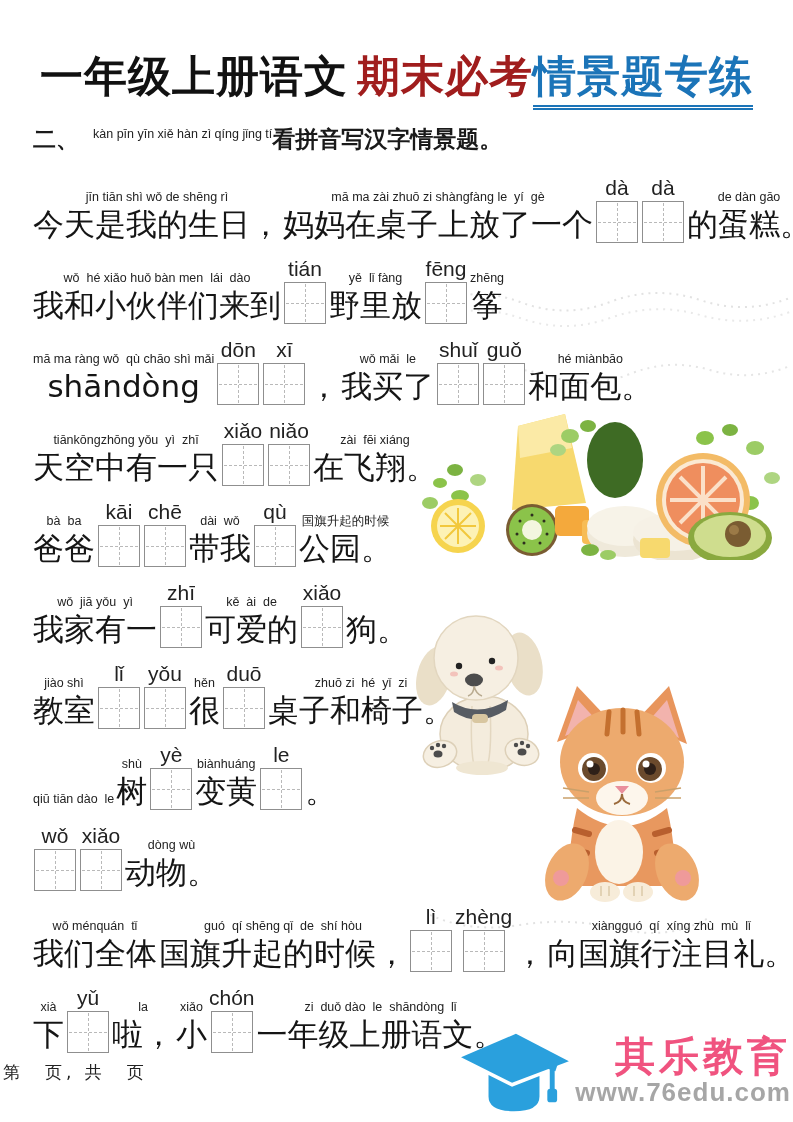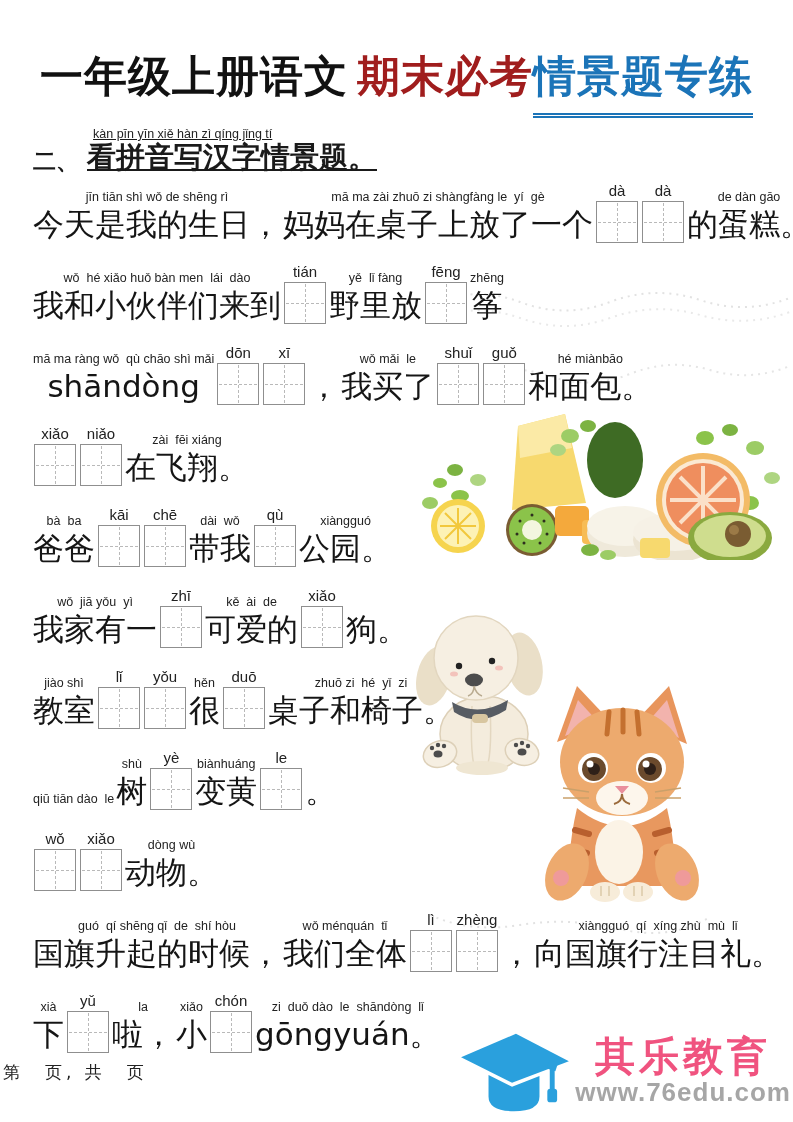--- a/index.html
+++ b/index.html
@@ -3,49 +3,49 @@
 <meta charset="utf-8">
 <style>
   html,body{margin:0;padding:0;background:#fff;}
   .page{position:relative;width:793px;height:1122px;background:#ffffff;overflow:hidden;
         font-family:"DejaVu Sans",sans-serif;color:#1a1a1a;}
   
   .title{position:absolute;top:48px;left:0;width:100%;text-align:center;
          font-size:43px;font-weight:bold;letter-spacing:1px;white-space:nowrap;}
   .title .t-black{color:#111;text-align:center;}
   .title .t-red{color:#a01d1d;margin-left:9px;}
-  .title .t-blue{color:#1b74b8;border-bottom:5px double #1b74b8;padding-bottom:12px;text-align:right;}
+  .title .t-blue{color:#1b74b8;border-bottom:5px double #1b74b8;padding-bottom:4px;text-align:right;}
   
   .section{position:absolute;top:127px;left:33px;display:flex;align-items:flex-end;gap:8px;}
   .sec-num{font-size:23px;font-weight:bold;line-height:1.1;}
-  .sec-col{display:flex;flex-direction:column;align-items:flex-start;text-decoration:underline;}
+  .sec-col{display:flex;flex-direction:row;align-items:flex-start;}
   .sec-py{font-size:12.5px;color:#222;margin-bottom:1px;margin-left:6px;
           font-family:"Liberation Sans",sans-serif;}
-  .sec-hz{font-size:29px;font-weight:bold;line-height:1.1;}
+  .sec-hz{font-size:23px;font-weight:bold;line-height:1.1;}
   
   .lines{position:absolute;top:168px;left:33px;right:4px;z-index:2;}
   .ex-line{display:flex;align-items:flex-end;gap:2px;height:81px;padding-bottom:6px;box-sizing:border-box;}
   .seg{display:flex;flex-direction:column;align-items:center;justify-content:flex-end;}
   .py{font-size:12.5px;line-height:1.1;margin-bottom:3px;white-space:pre;color:#222;
       font-family:"Liberation Sans",sans-serif;}
   .hz{font-size:31px;line-height:1.15;white-space:pre;color:#151515;}
-  .boxpy{font-size:15px;margin-bottom:2px;font-family:"Liberation Sans",sans-serif;}
+  .boxpy{font-size:21px;margin-bottom:2px;font-family:"Liberation Sans",sans-serif;}
   .tbox{width:42px;height:42px;border:1.5px solid #8f8f8f;background:#fff;position:relative;
         box-sizing:border-box;margin:0 1px;}
   .tbox::before{content:"";position:absolute;left:1px;right:1px;top:50%;border-top:1px dashed #b9b9b9;}
   .tbox::after{content:"";position:absolute;top:1px;bottom:1px;left:50%;border-left:1px dashed #b9b9b9;}
   
   .decor{position:absolute;z-index:0;}
   .illus{position:absolute;z-index:1;}
   
   .footer{position:absolute;top:1061px;left:3px;width:100%;text-align:left;
           font-size:17px;letter-spacing:4px;color:#222;z-index:2;}
   
   .logo{position:absolute;right:2px;top:1022px;display:flex;align-items:center;z-index:3;}
-  .logo-text{display:flex;flex-direction:column;align-items:center;margin-left:2px;}
+  .logo-text{display:flex;flex-direction:column;align-items:flex-end;margin-left:2px;}
   .logo-brand{font-size:40px;font-weight:bold;color:#f0537f;letter-spacing:4px;line-height:1.05;}
   .logo-url{font-size:26px;font-weight:bold;color:#a6a6a6;letter-spacing:1px;
             font-family:"Liberation Sans",sans-serif;align-self:flex-end;}
 </style>
 </head>
 <body>
 
 <div class="page">
 
   <svg class="decor" style="left:430px;top:280px;" width="360" height="50" viewBox="0 0 360 50">
@@ -295,20 +295,24 @@
           <div class="py boxpy">guǒ</div>
           <div class="tbox"></div>
         </div>
         <div class="seg">
           <div class="py">hé miànbāo</div>
           <div class="hz">和面包。</div>
         </div>
       </div>
       <div class="ex-line">
         <div class="seg">
+          <div class="py">tiānkōngzhōng yǒu  yì  zhī</div>
+          <div class="hz">天空中有一只</div>
+        </div>
+        <div class="seg">
           <div class="py boxpy">xiǎo</div>
           <div class="tbox"></div>
         </div>
         <div class="seg">
           <div class="py boxpy">niǎo</div>
           <div class="tbox"></div>
         </div>
         <div class="seg">
           <div class="py">zài  fēi xiáng</div>
           <div class="hz">在飞翔。</div>
@@ -329,21 +333,21 @@
         </div>
         <div class="seg">
           <div class="py">dài  wǒ</div>
           <div class="hz">带我</div>
         </div>
         <div class="seg">
           <div class="py boxpy">qù</div>
           <div class="tbox"></div>
         </div>
         <div class="seg">
-          <div class="py">xiàngguó</div>
+          <div class="py">国旗升起的时候</div>
           <div class="hz">公园。</div>
         </div>
       </div>
       <div class="ex-line">
         <div class="seg">
           <div class="py">wǒ  jiā yǒu  yì</div>
           <div class="hz">我家有一</div>
         </div>
         <div class="seg">
           <div class="py boxpy">zhī</div>
@@ -422,28 +426,28 @@
           <div class="py boxpy">xiǎo</div>
           <div class="tbox"></div>
         </div>
         <div class="seg">
           <div class="py">dòng wù</div>
           <div class="hz">动物。</div>
         </div>
       </div>
       <div class="ex-line">
         <div class="seg">
+          <div class="py">wǒ ménquán  tǐ</div>
+          <div class="hz">我们全体</div>
+        </div>
+        <div class="seg">
           <div class="py">guó  qí shēng qǐ  de  shí hòu</div>
           <div class="hz">国旗升起的时候，</div>
         </div>
         <div class="seg">
-          <div class="py">wǒ ménquán  tǐ</div>
-          <div class="hz">我们全体</div>
-        </div>
-        <div class="seg">
           <div class="py boxpy">lì</div>
           <div class="tbox"></div>
         </div>
         <div class="seg">
           <div class="py boxpy">zhèng</div>
           <div class="tbox"></div>
         </div>
         <div class="seg">
           <div class="py"></div>
           <div class="hz">，</div>
@@ -469,21 +473,21 @@
         <div class="seg">
           <div class="py">xiǎo</div>
           <div class="hz">小</div>
         </div>
         <div class="seg">
           <div class="py boxpy">chón</div>
           <div class="tbox"></div>
         </div>
         <div class="seg">
           <div class="py">zi  duǒ dào  le  shāndòng  lǐ</div>
-          <div class="hz">gōngyuán。</div>
+          <div class="hz">一年级上册语文。</div>
         </div>
       </div>
     </div>
 
   <div class="footer">第　页, 共　页</div>
 
   <div class="logo">
     <svg width="118" height="98" viewBox="0 0 120 100">
       <polygon points="6,36 62,12 116,40 58,62" fill="#2aa0dd"></polygon>
       <path d="M34,54 L34,76 Q34,91 60,91 Q86,91 86,76 L86,55 L58,66 Z" fill="#2aa0dd"></path>

